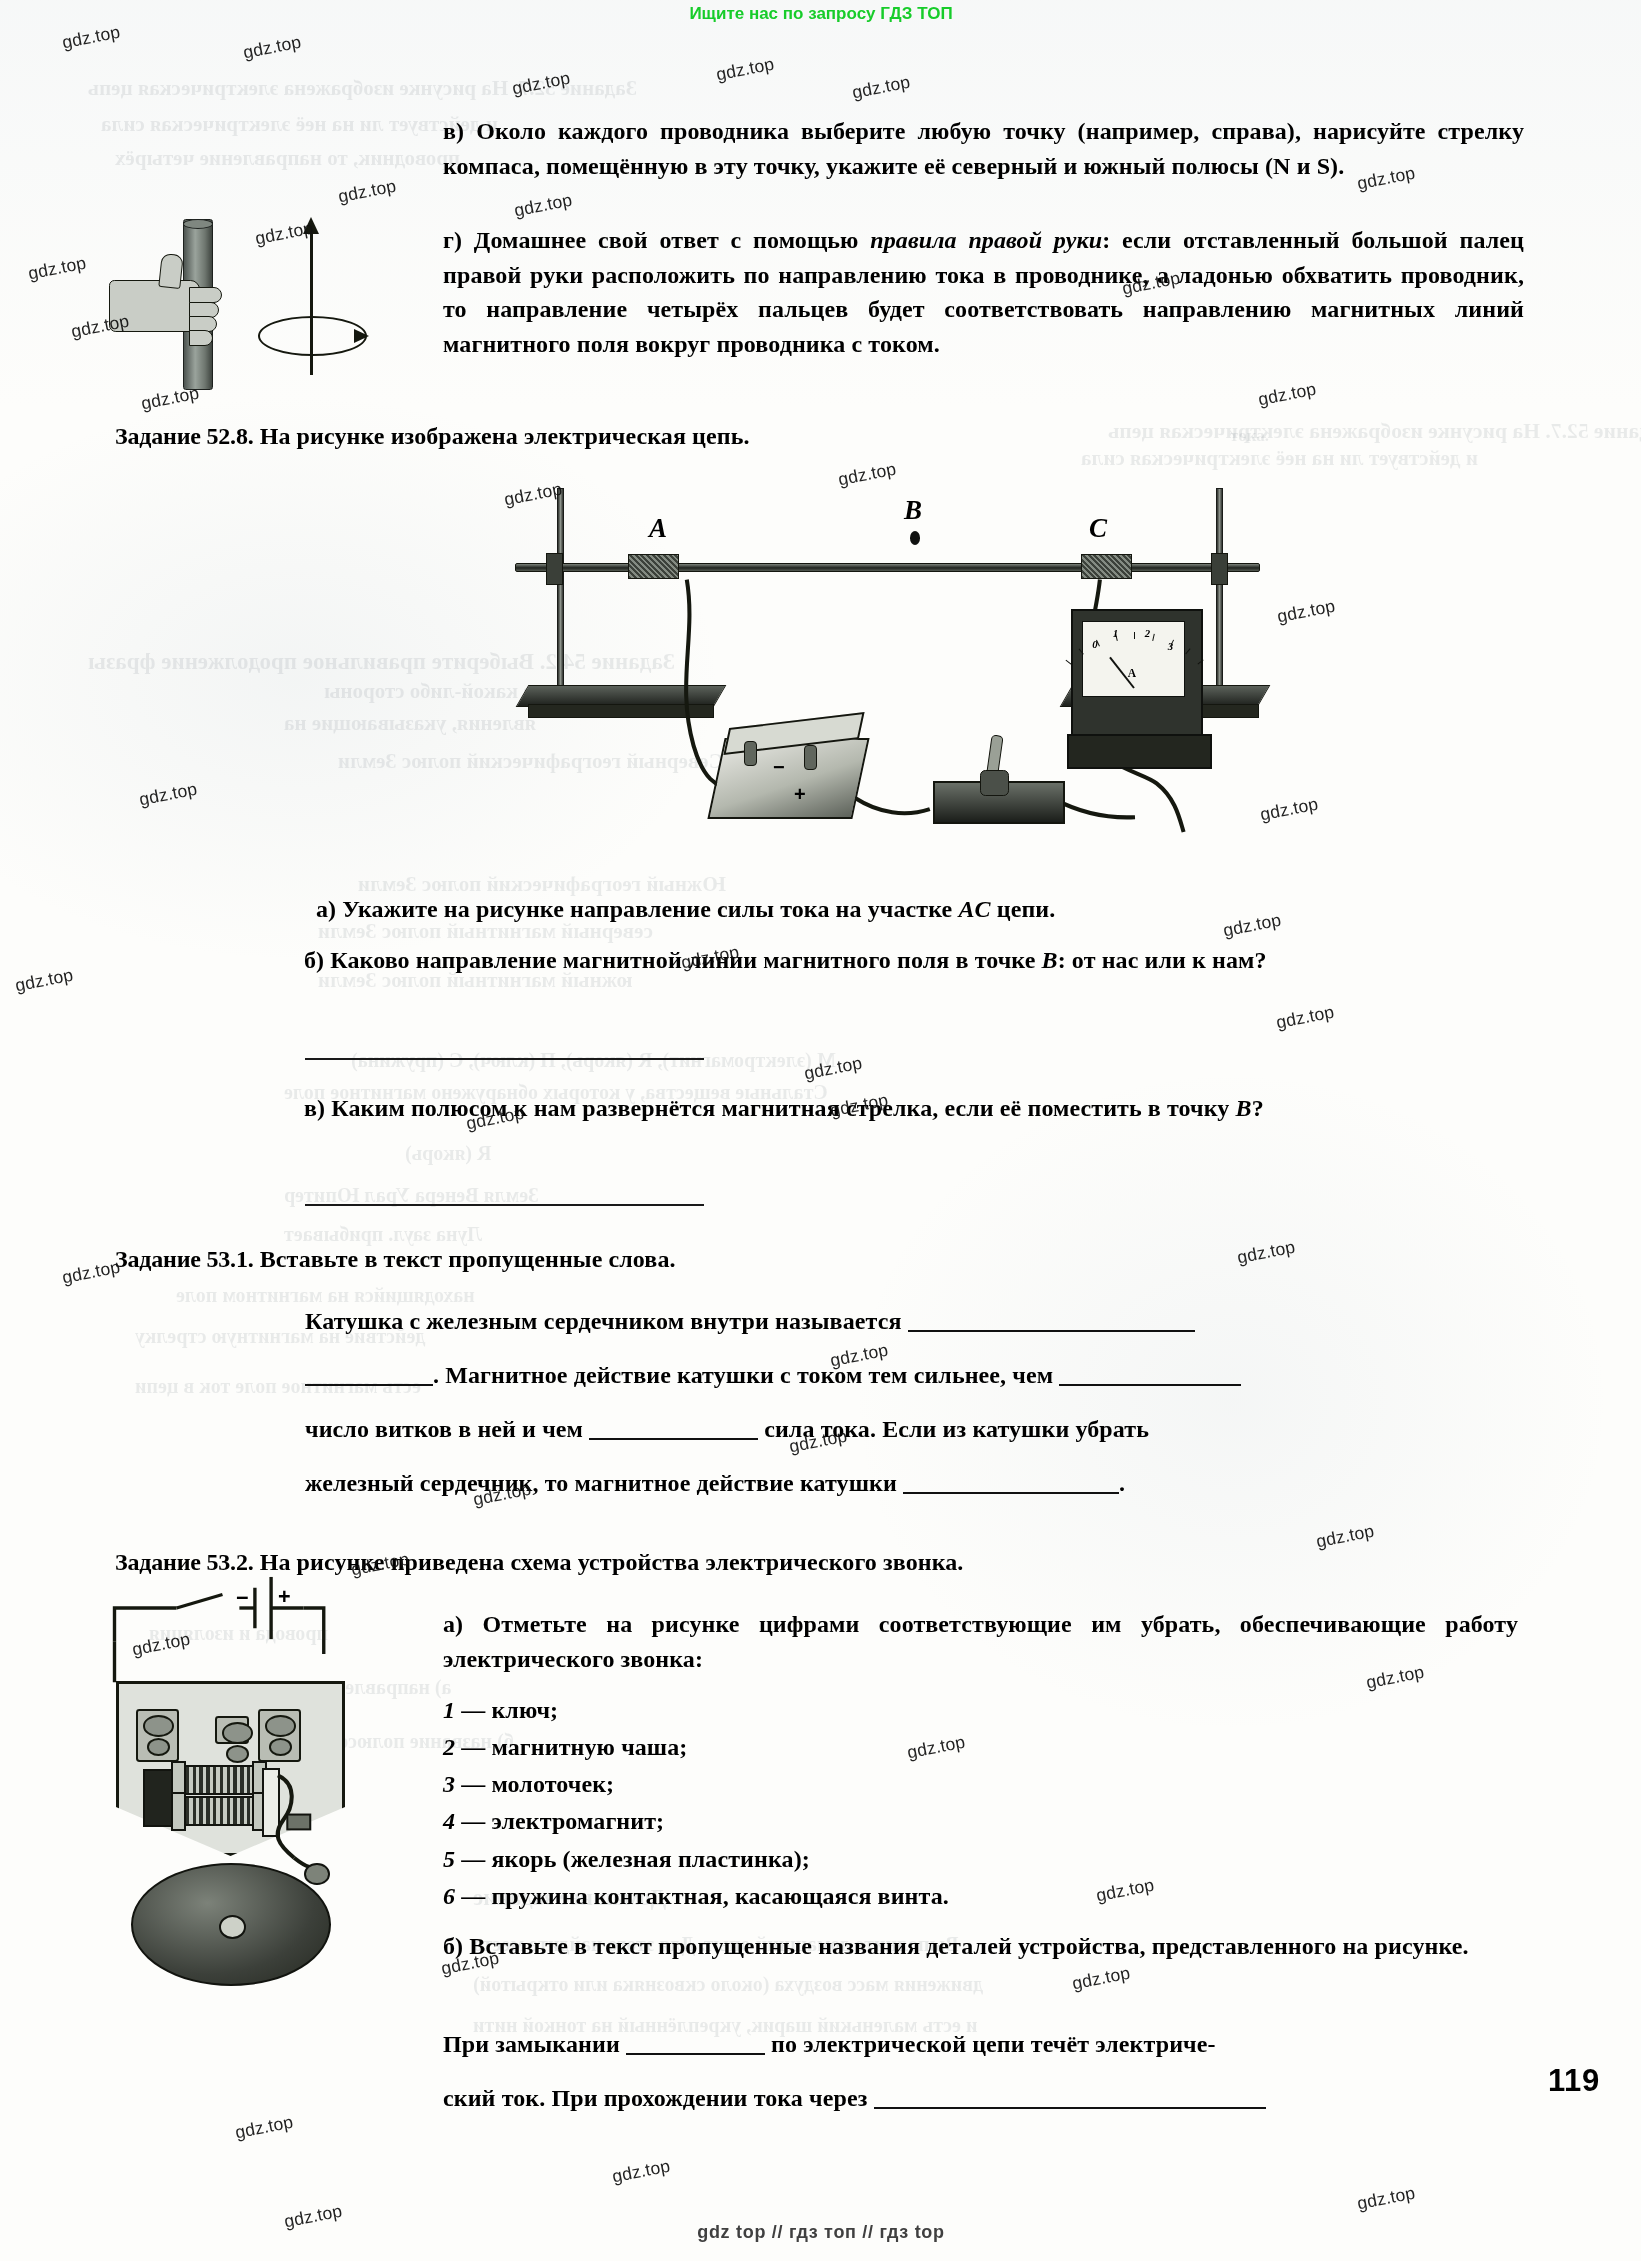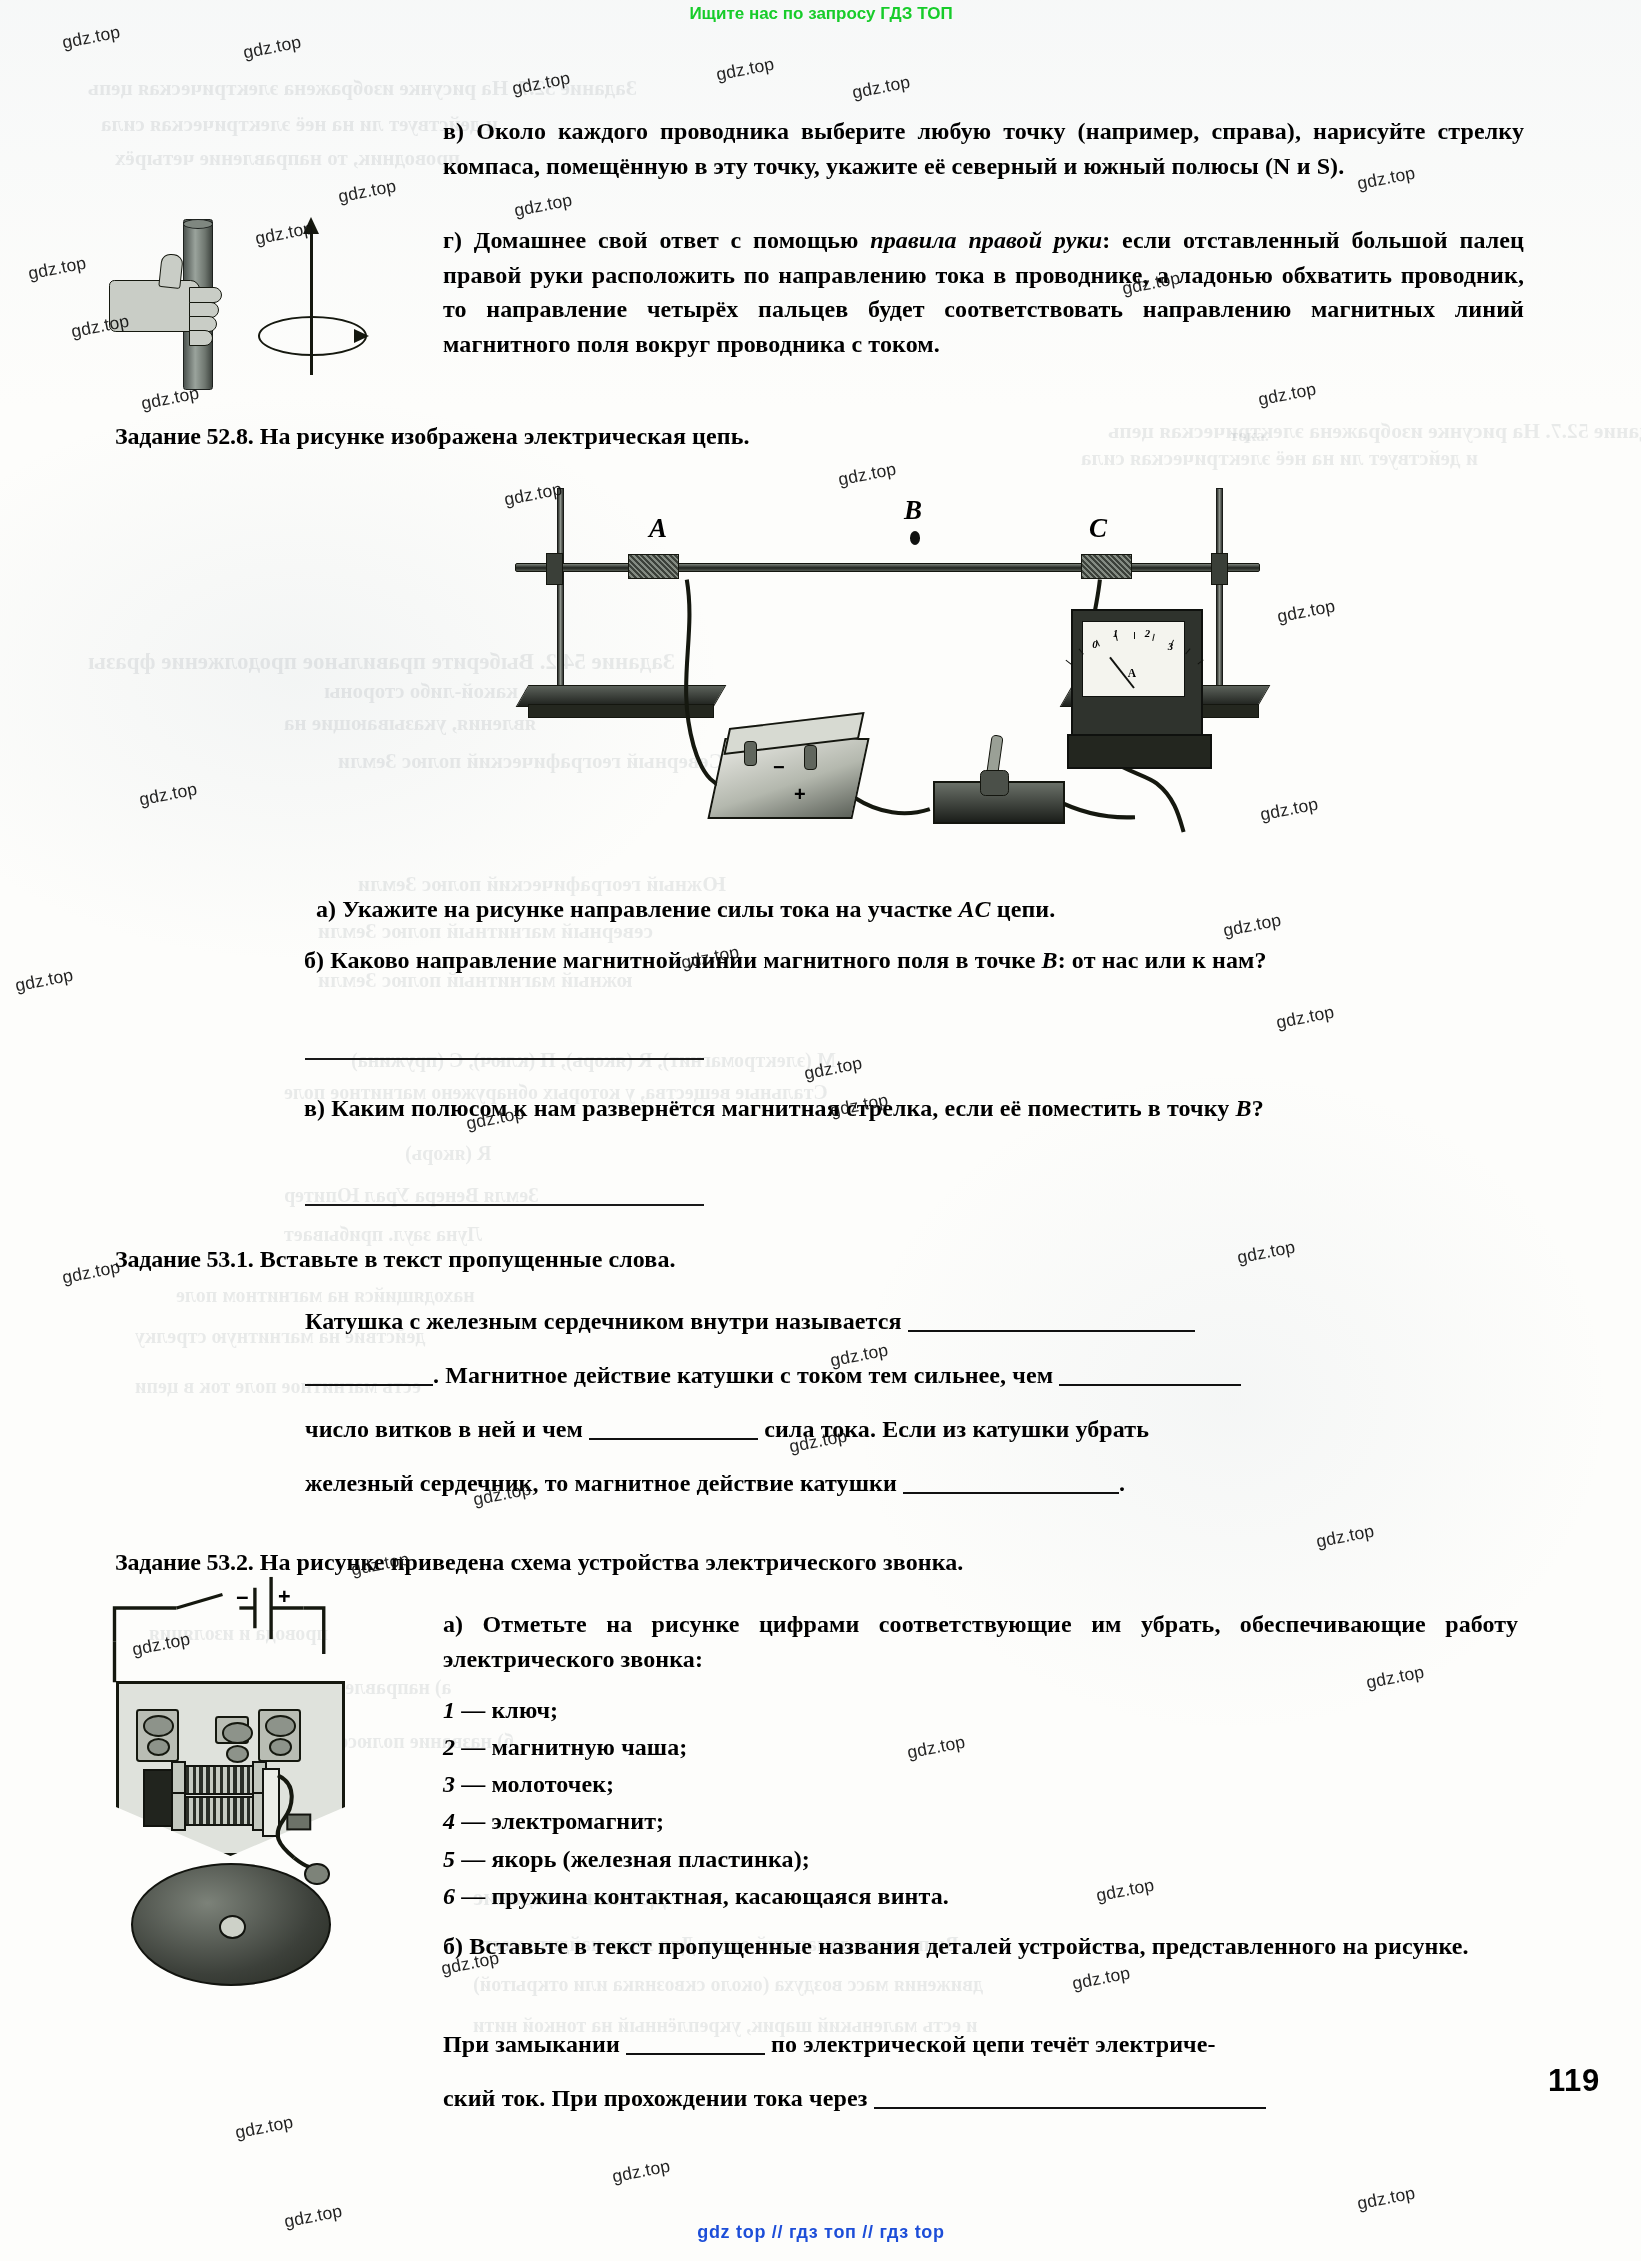--- a/index.html
+++ b/index.html
@@ -22,21 +22,21 @@
 
   
   .wm{position:absolute;color:#111;font-family:"Liberation Sans",sans-serif;
       font-size:17.6px;font-weight:400;letter-spacing:0.1px;
       transform:rotate(-11deg);white-space:nowrap;pointer-events:none;opacity:.93;}
 
   
   .promo-top{position:absolute;left:0;right:0;top:4px;text-align:center;
      color:#17cc2a;font-family:"Liberation Sans",sans-serif;font-size:17px;font-weight:600;}
   .promo-bottom{position:absolute;left:0;right:0;bottom:17.6px;text-align:center;
-     color:#1d4ed8;font-family:"Liberation Sans",sans-serif;font-size:18px;font-weight:600;
+     color:#404040;font-family:"Liberation Sans",sans-serif;font-size:18px;font-weight:600;
      letter-spacing:0.7px;}
 
   
   .para{position:absolute;font-size:24px;line-height:1.44;text-align:justify;
         font-weight:700;letter-spacing:0.1px;}
   .para i{font-style:italic;}
   .tasklabel{font-weight:800;letter-spacing:-0.2px;}
   .num{font-style:italic;font-weight:700;}
   .blank{display:inline-block;border-bottom:2px solid #111;vertical-align:-2.7px;}
   .ruleline{position:absolute;border-bottom:2px solid #1a1a1a;}

